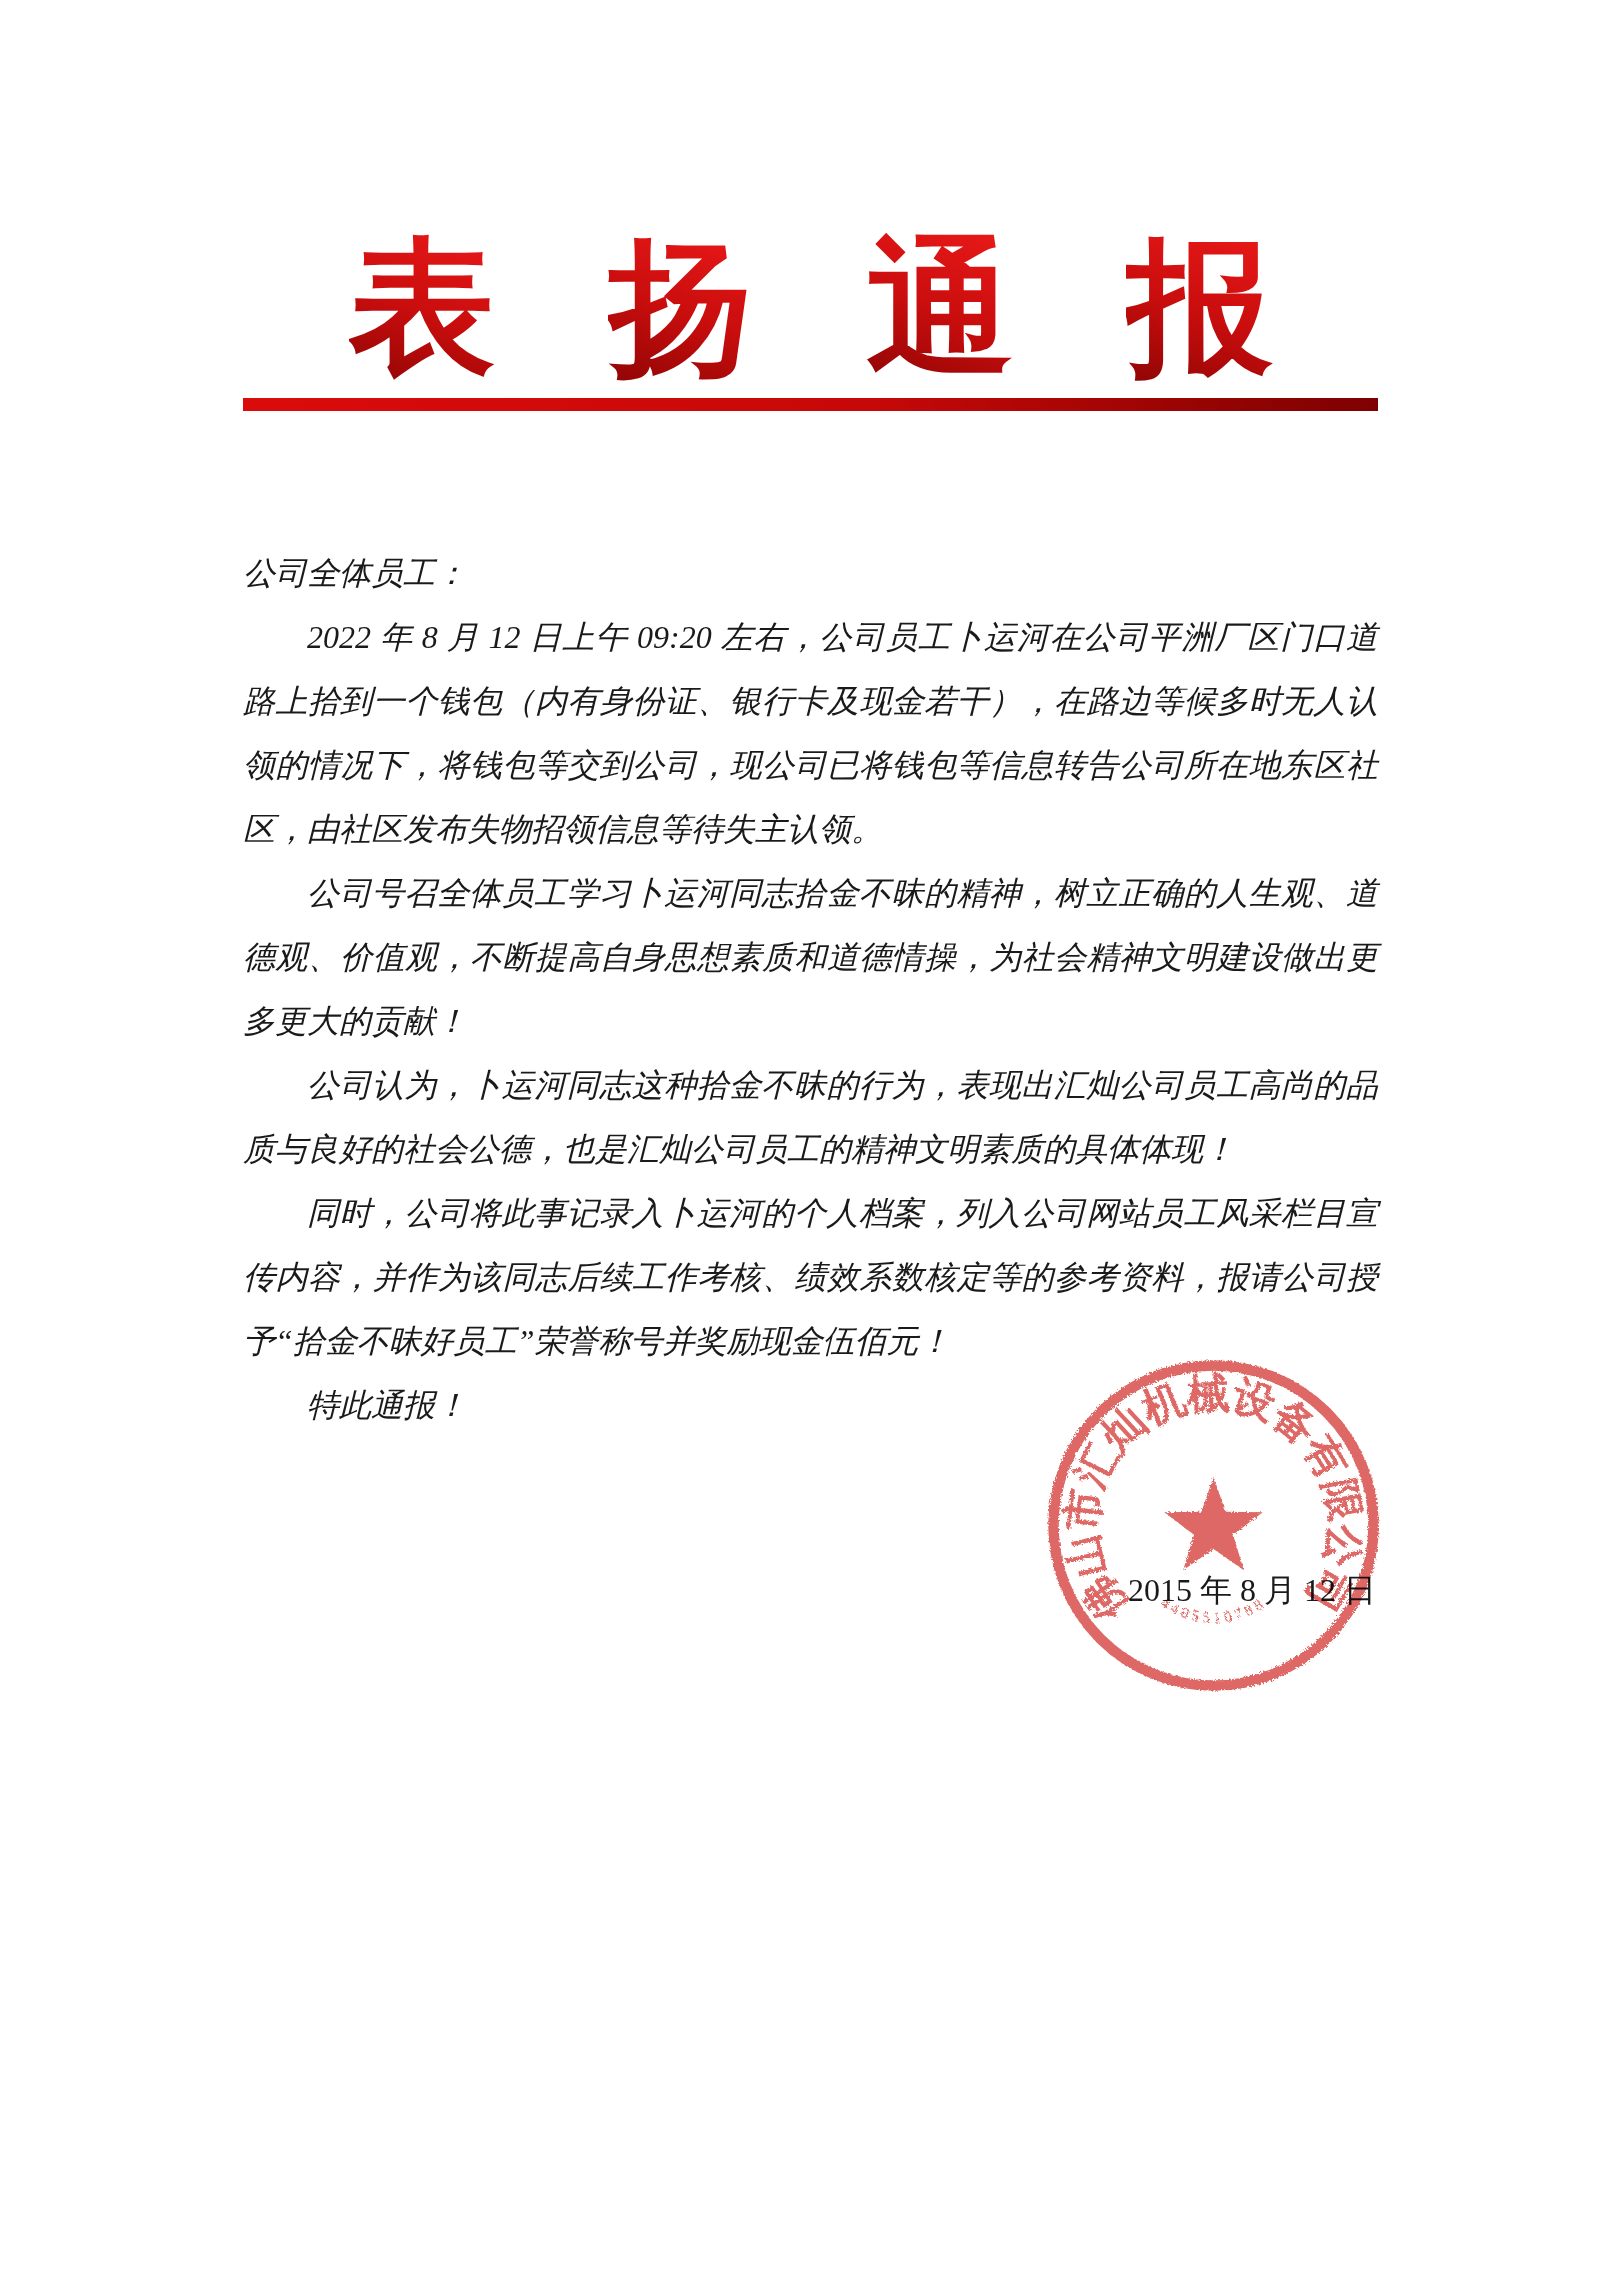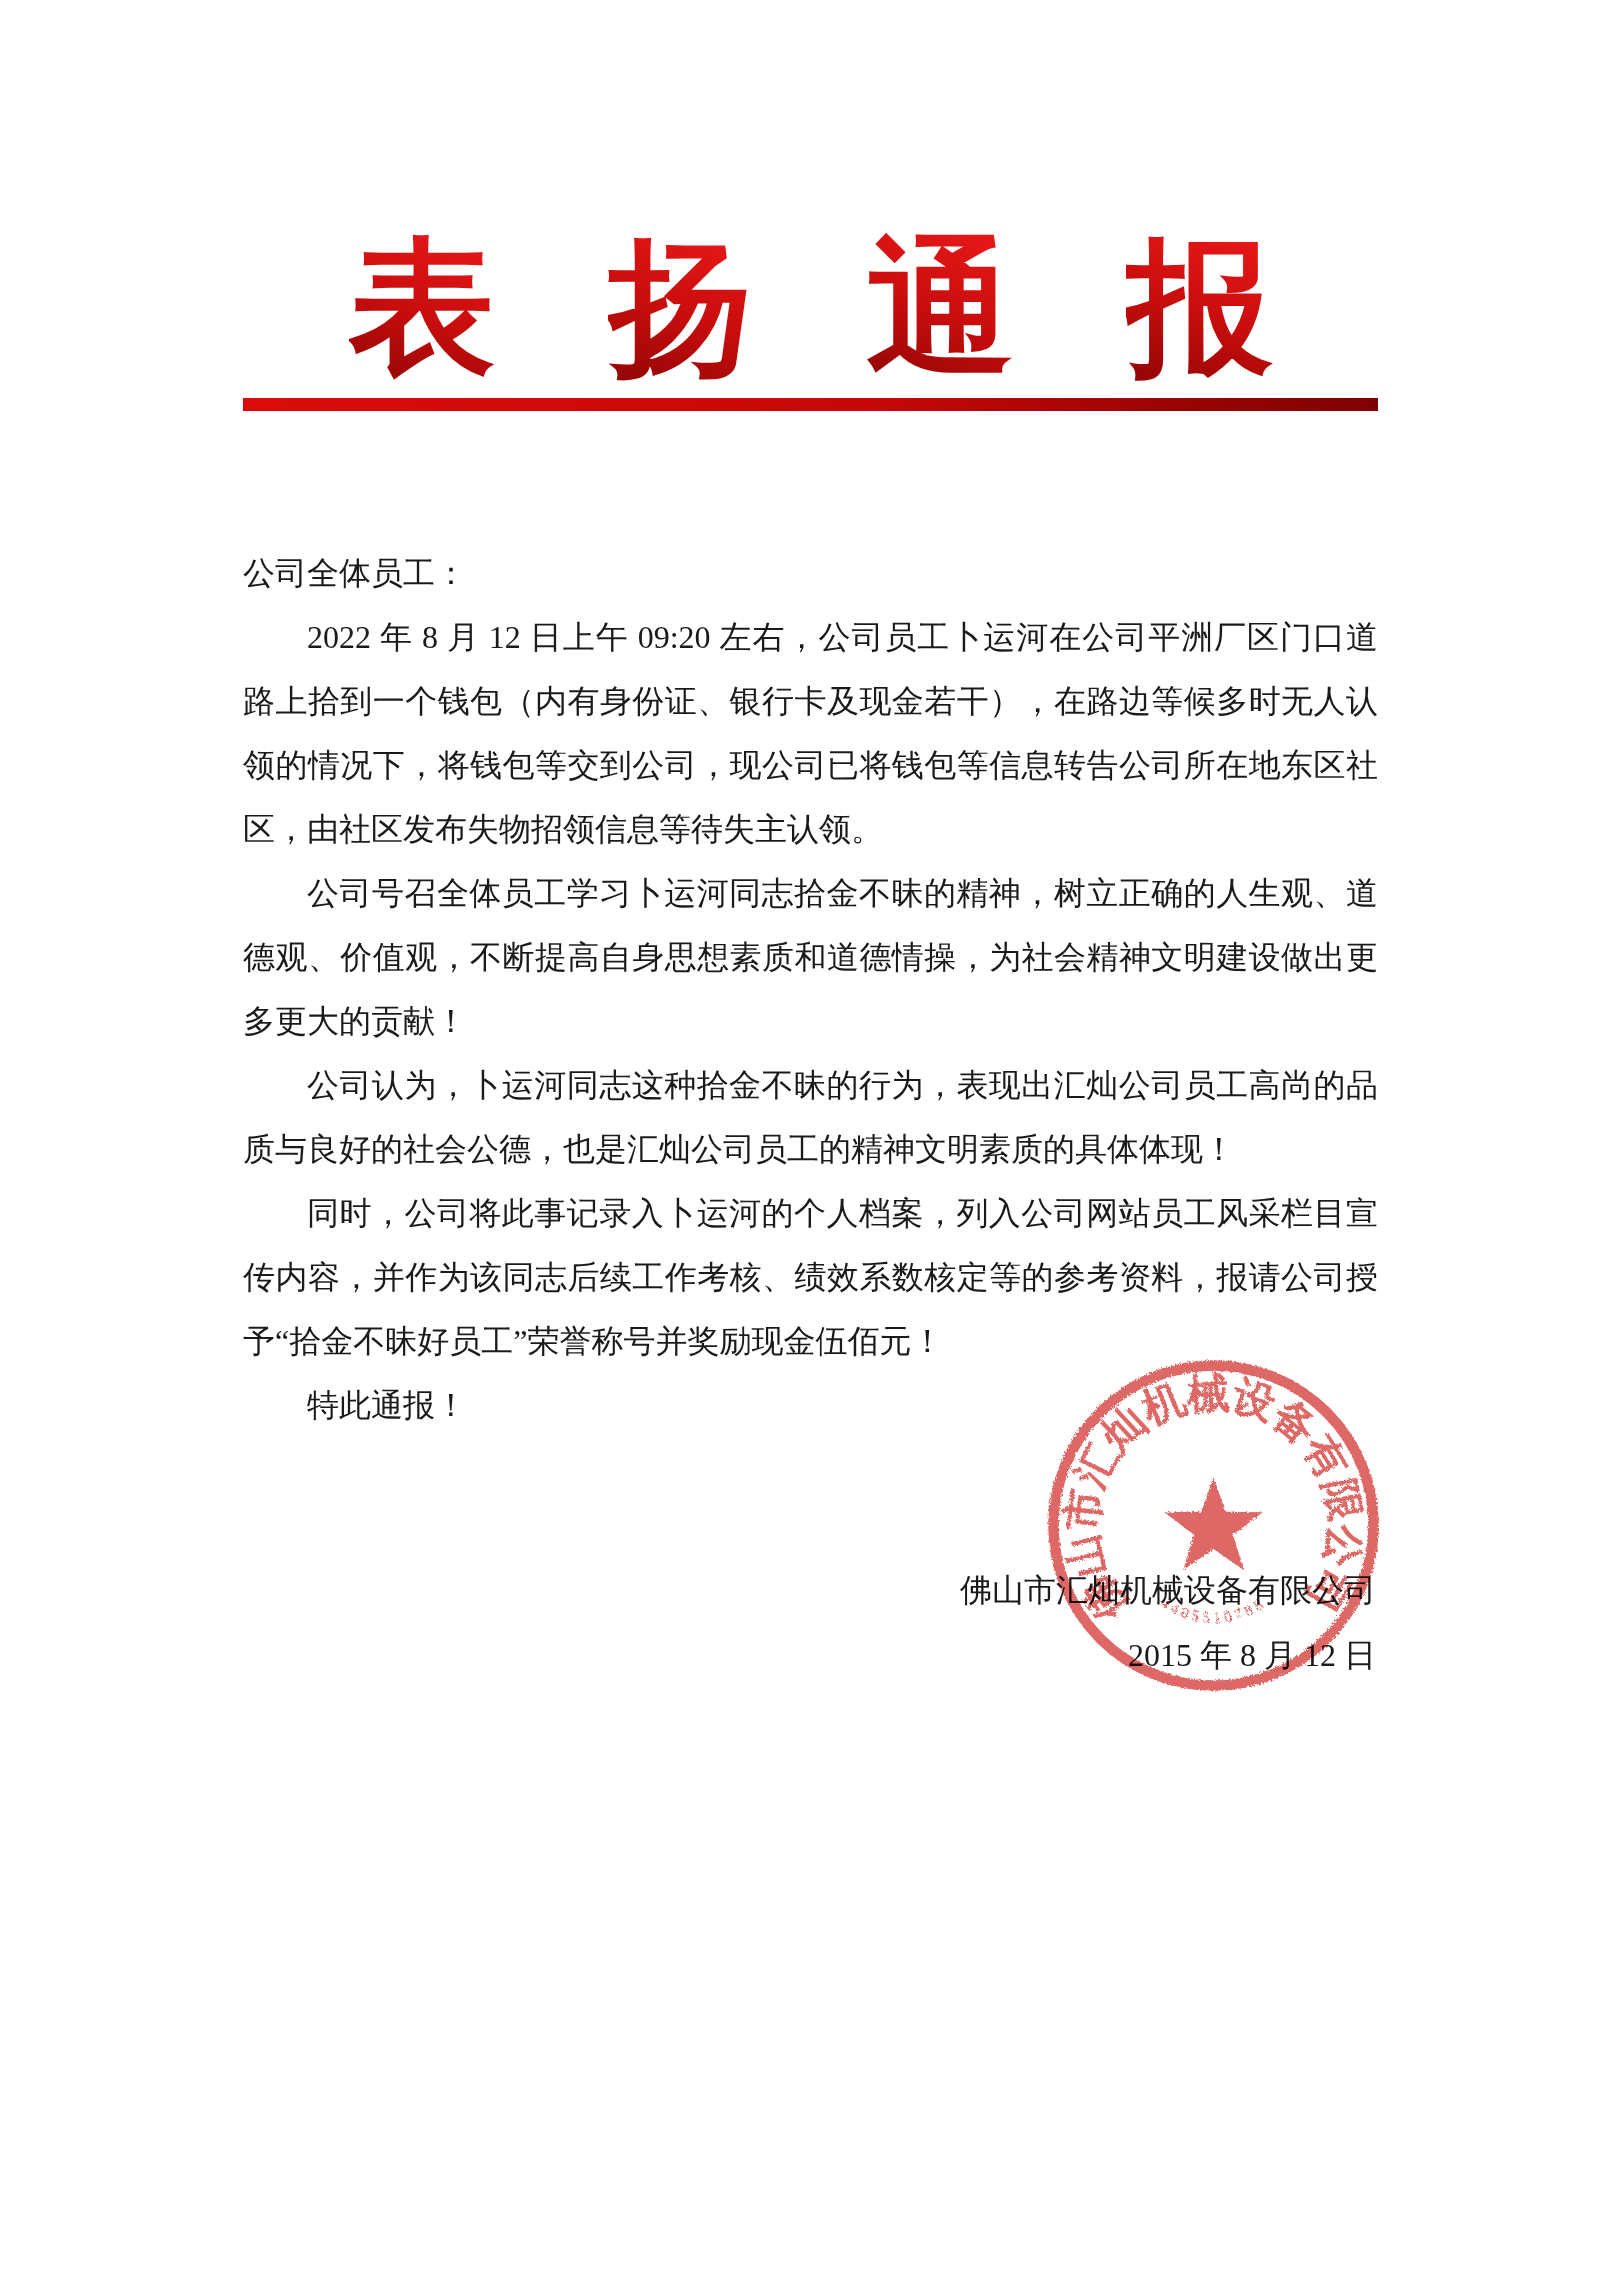--- a/index.html
+++ b/index.html
@@ -34,21 +34,21 @@
     width:1135px; height:12.7px;
     background:linear-gradient(90deg,#da0b0b 0%,#c70808 55%,#7e0101 100%);
   }
 
   
   .body-block {
     position:absolute; left:243px; top:541px; width:1135px;
     font-size:32px; line-height:64px;
     text-align:justify; text-justify:inter-ideograph;
   }
-  .body-block p { margin:0; }
+  .body-block p { margin:0;font-style:italic; }
   .body-block p.indent { text-indent:2em; }
 
   
   .signature {
     position:absolute; top:1558px; right:245px;
     text-align:right; font-size:32px; line-height:65px;
     z-index:1;
   }
   .signature p { margin:0; }
 
@@ -79,21 +79,20 @@
   <div class="body-block">
     <p>公司全体员工：</p>
     <p class="indent">2022 年 8 月 12 日上午 09:20 左右，公司员工卜运河在公司平洲厂区门口道路上拾到一个钱包（内有身份证、银行卡及现金若干），在路边等候多时无人认领的情况下，将钱包等交到公司，现公司已将钱包等信息转告公司所在地东区社区，由社区发布失物招领信息等待失主认领。</p>
     <p class="indent">公司号召全体员工学习卜运河同志拾金不昧的精神，树立正确的人生观、道德观、价值观，不断提高自身思想素质和道德情操，为社会精神文明建设做出更多更大的贡献！</p>
     <p class="indent">公司认为，卜运河同志这种拾金不昧的行为，表现出汇灿公司员工高尚的品质与良好的社会公德，也是汇灿公司员工的精神文明素质的具体体现！</p>
     <p class="indent">同时，公司将此事记录入卜运河的个人档案，列入公司网站员工风采栏目宣传内容，并作为该同志后续工作考核、绩效系数核定等的参考资料，报请公司授予“拾金不昧好员工”荣誉称号并奖励现金伍佰元！</p>
     <p class="indent">特此通报！</p>
   </div>
 
   <div class="signature">
-    <p>佛山市汇灿机械设备有限公司</p>
     <p>2015 年 8 月 12 日</p>
   </div>
 
   <div class="stamp">
     <svg viewBox="0 0 360 360" xmlns="http://www.w3.org/2000/svg">
       <defs>
         <filter id="stampRough" x="-5%" y="-5%" width="110%" height="110%">
           <feTurbulence type="fractalNoise" baseFrequency="0.5" numOctaves="2" result="n"></feTurbulence>
           <feDisplacementMap in="SourceGraphic" in2="n" scale="5"></feDisplacementMap>
         </filter>

